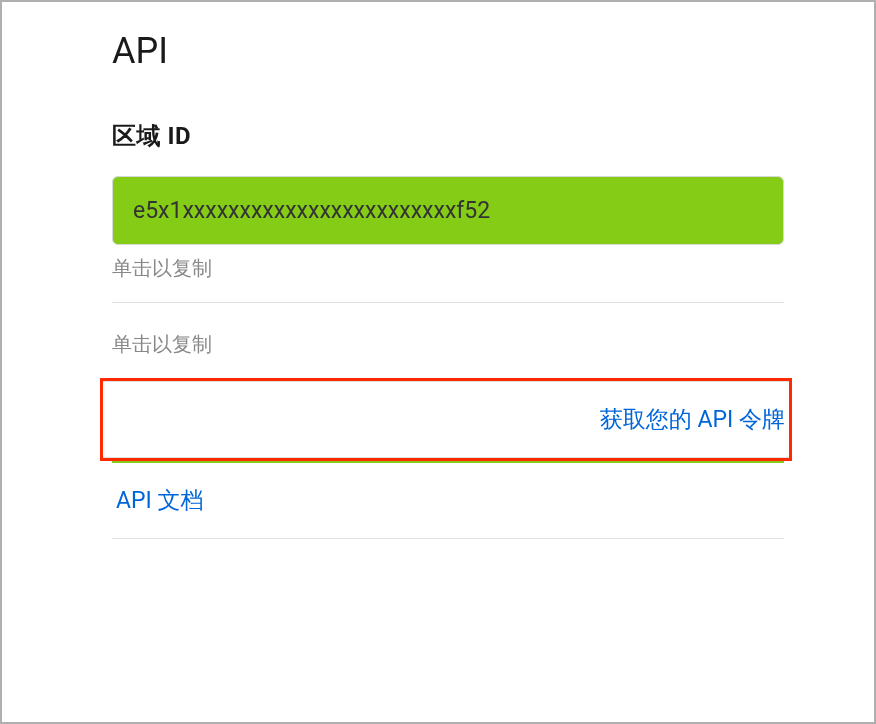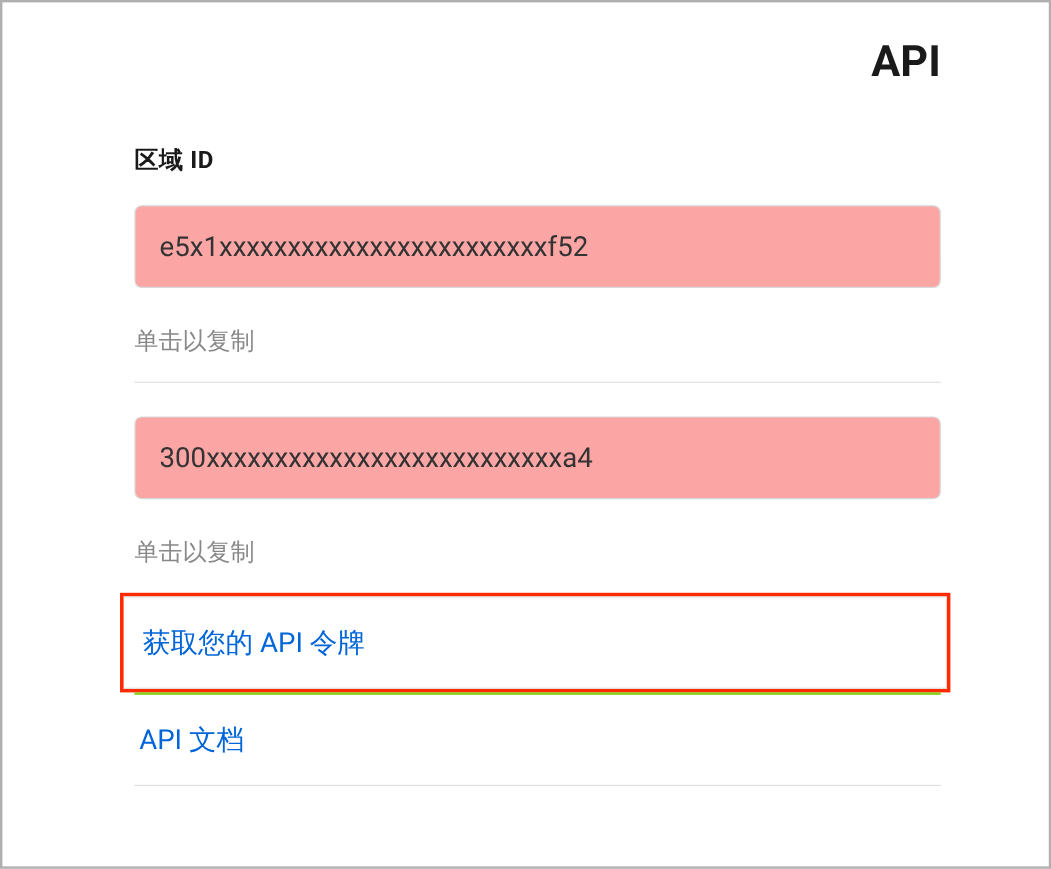--- a/index.html
+++ b/index.html
@@ -10,41 +10,40 @@
     body {
       font-family: -apple-system, BlinkMacSystemFont, "Segoe UI", Roboto, "Helvetica Neue", Arial, sans-serif;
       background: #fff;
       width: 876px;
       height: 724px;
       border: 2px solid #b0b0b0;
       padding: 28px 90px 0 110px;
     }
     .page-title {
       font-size: 36px;
-      font-weight: 700;
+      font-weight: 400;
       color: #1a1a1a;
       margin-bottom: 48px;
-      text-align: right;
     }
     .section-label {
-      font-size: 20px;
+      font-size: 24px;
       font-weight: 700;
       color: #1a1a1a;
       margin-bottom: 24px;
       letter-spacing: 0.5px;
     }
     .id-box {
-      background: #fca5a5;
+      background: #84cc16;
       border: 1px solid #d8d8d8;
       border-radius: 6px;
       padding: 20px 20px;
       font-size: 23px;
       color: #333;
       font-family: inherit;
-      margin-bottom: 31px;
+      margin-bottom: 10px;
       cursor: pointer;
       width: 100%;
     }
     .hint-text {
       font-size: 20px;
       color: #888;
       margin-bottom: 20px;
       font-family: Liberation Mono, monospace;
     }
     .divider {
@@ -65,40 +64,40 @@
     .highlight-box {
       border: 3px solid #ff2a00;
       margin-top: 2px;
       margin-left: -12px;
       margin-right: -8px;
     }
     .highlight-box .link-row {
       border-top: 1px solid #e0e0e0;
       border-bottom: 1px solid #e0e0e0;
       padding-left: 16px;
+      text-align: right;
     }
     .section-block {
       margin-bottom: 8px;
     }
   </style>
 </head>
 <body>
 
 <h1 class="page-title">API</h1>
 
 <div class="section-block">
   <div class="section-label">区域 ID</div>
   <div class="id-box">e5x1xxxxxxxxxxxxxxxxxxxxxxxxf52</div>
   <div class="hint-text">单击以复制</div>
 </div>
 
 <hr class="divider">
 
 <div class="section-block">
-  <div class="id-box">300xxxxxxxxxxxxxxxxxxxxxxxxxxa4</div>
   <div class="hint-text">单击以复制</div>
 </div>
 
 <div class="highlight-box">
   <a class="link-row">获取您的 API 令牌</a>
 </div>
 
 <a class="link-row">API 文档</a>
 
 </body></html>

